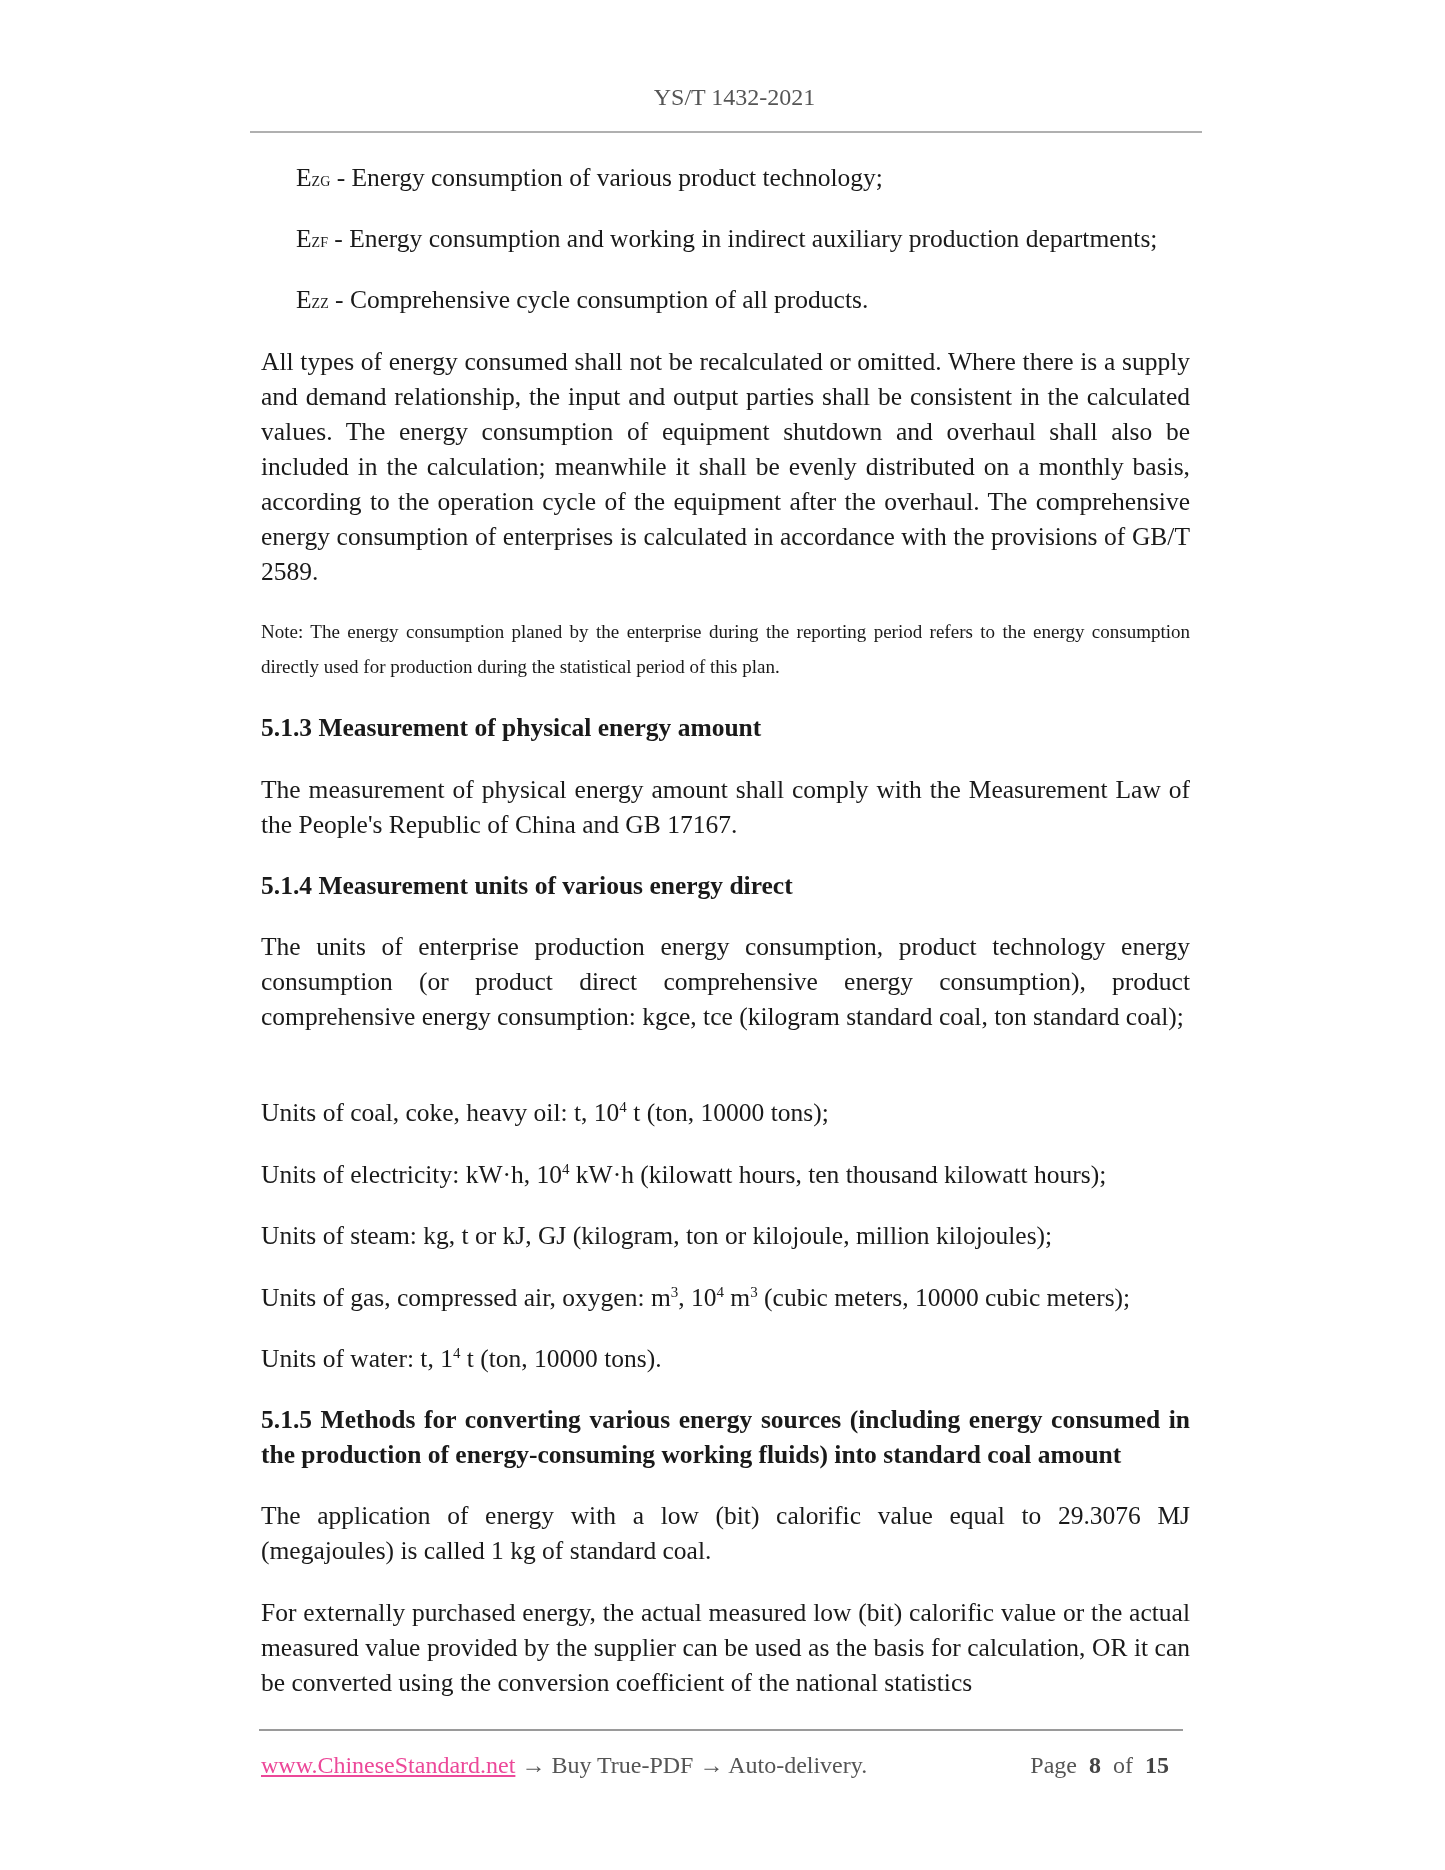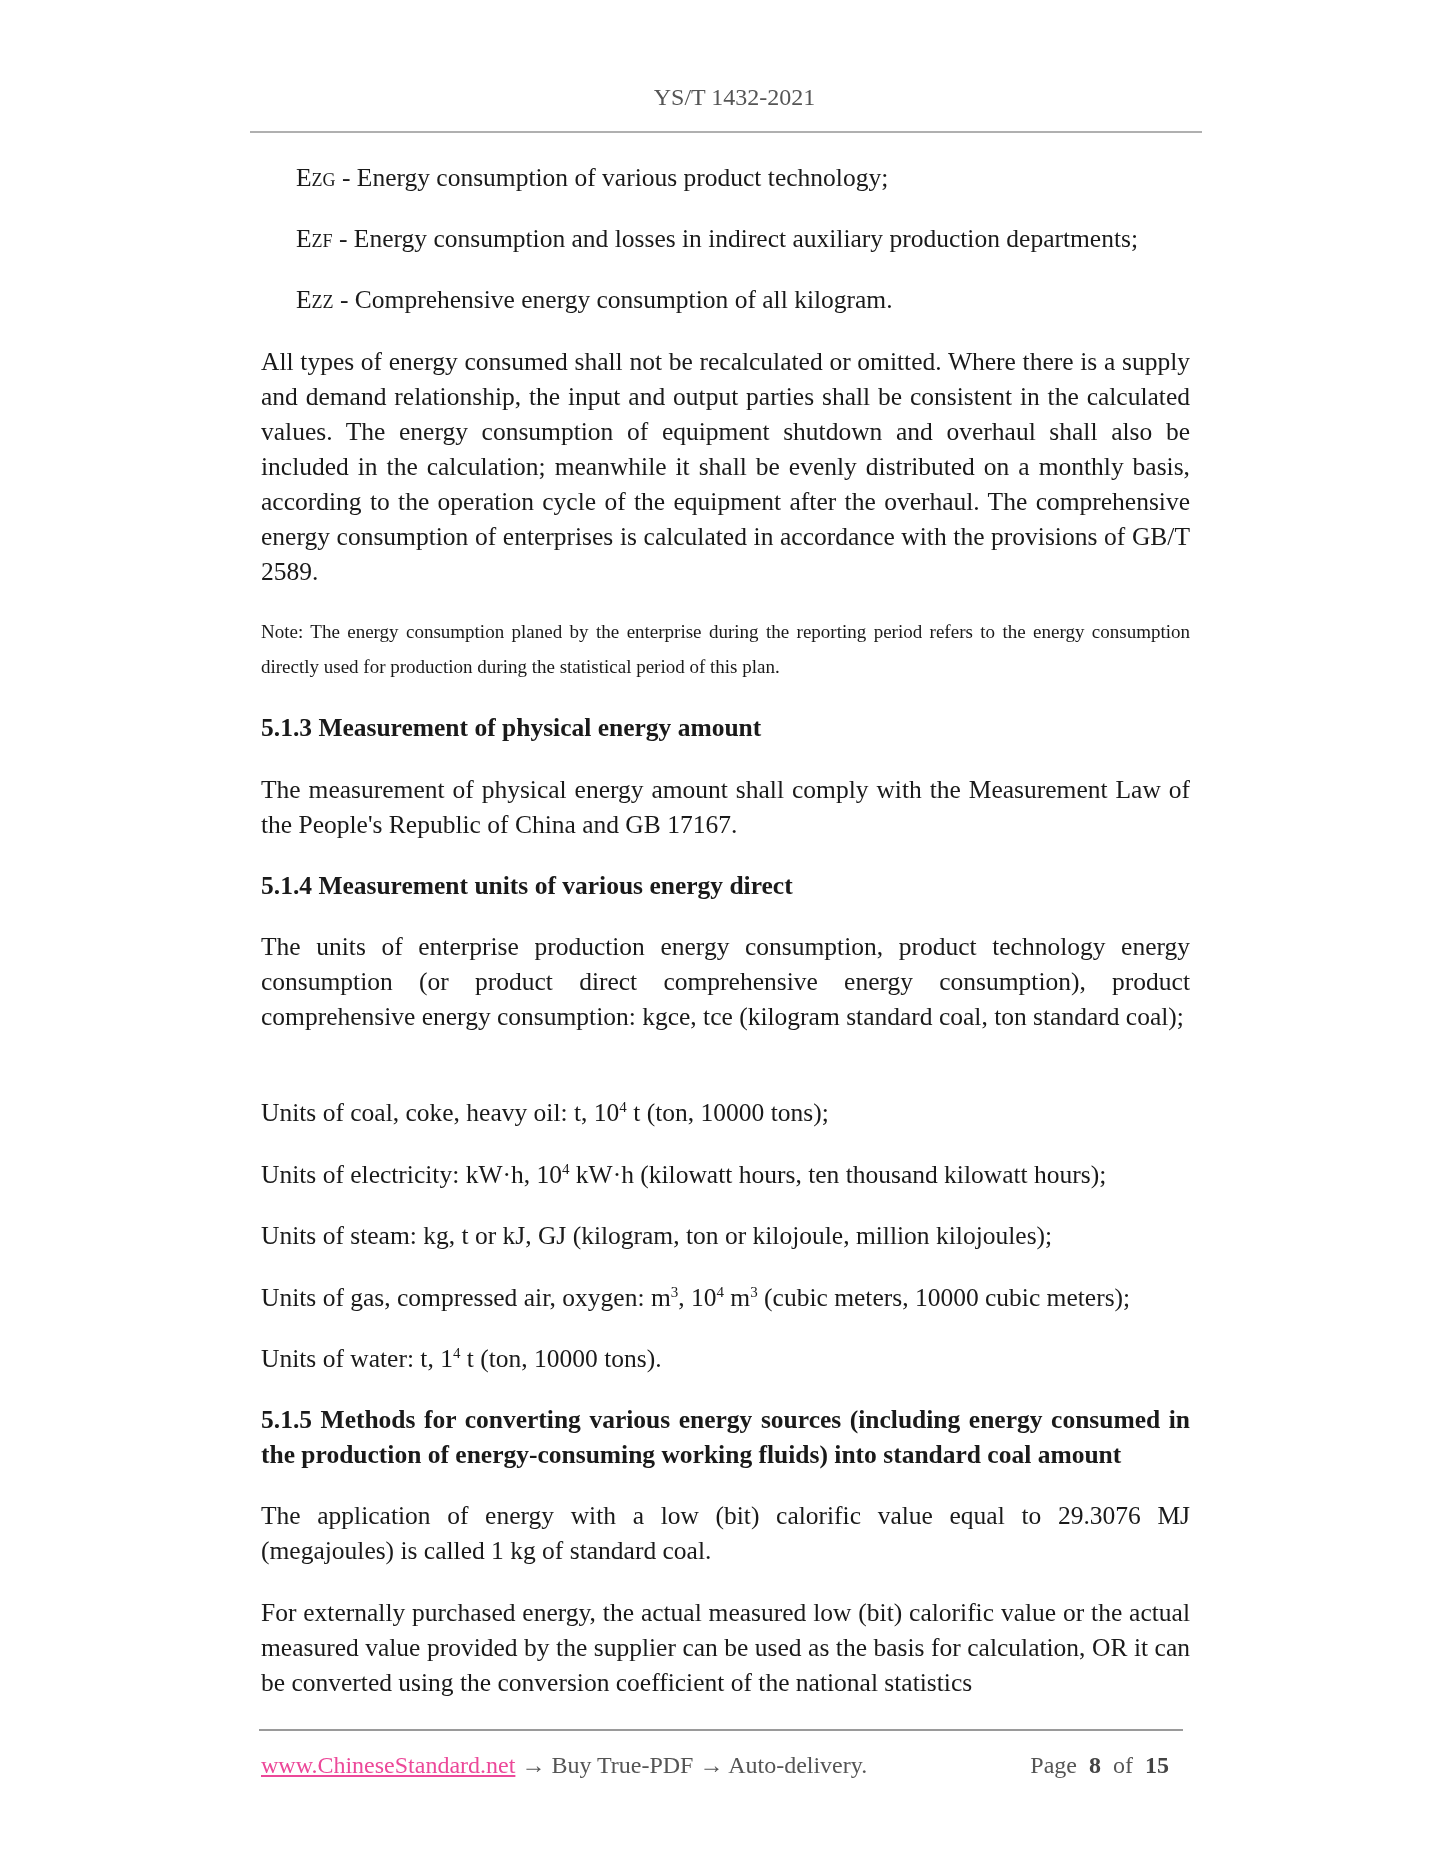--- a/index.html
+++ b/index.html
@@ -7,43 +7,43 @@
          font-family:"Liberation Serif", "DejaVu Serif", serif; color:#1a1a1a; }
   .hdr { position:absolute; top:84px; left:12px; width:1445px; text-align:center;
          font-size:24px; color:#555; }
   .rule { position:absolute; height:2px; background:#b0b0b0; }
   .rule.top { top:131px; left:250px; width:952px; }
   .rule.bot { top:1729px; left:259px; width:924px; background:#9a9a9a; }
   .blk { position:absolute; left:261px; width:929px; font-size:25.5px; line-height:35px; }
   .just { text-align:justify; text-align-last:left; }
   .def { left:296px; }
   .def .sym { font-size:25.5px; }
-  .def .sym small { font-size:18px; }
+  .def .sym small { font-size:14px; }
   .note { font-size:19px; line-height:35px; }
   .h { font-weight:bold;font-family:Liberation Serif, serif; }
   sup { font-size:15px; line-height:0; vertical-align:super; }
   .ftr { position:absolute; top:1752px; left:261px; width:922px; font-size:24px; color:#555; }
   .ftr a { color:#ec4899; text-decoration:underline; }
   .ftr .pg { position:absolute; right:14px; top:0; }
   .ftr .pg b { color:#444; }
 </style>
 </head>
 <body>
 
 <div class="hdr">YS/T 1432-2021</div>
 <div class="rule top"></div>
 
 <div class="blk def" style="top:160px">
   <span class="sym"><span>E</span><small>ZG</small></span><span> - Energy consumption of various product technology;</span>
 </div>
 <div class="blk def" style="top:221px">
-  <span class="sym"><span>E</span><small>ZF</small></span><span> - Energy consumption and losses in indirect auxiliary production departments;</span>
+  <span class="sym"><span>E</span><small>ZF</small></span><span> - Energy consumption and working in indirect auxiliary production departments;</span>
 </div>
 <div class="blk def" style="top:282px">
-  <span class="sym"><span>E</span><small>ZZ</small></span><span> - Comprehensive energy consumption of all kilogram.</span>
+  <span class="sym"><span>E</span><small>ZZ</small></span><span> - Comprehensive cycle consumption of all products.</span>
 </div>
 
 <div class="blk just" style="top:344px">All types of energy consumed shall not be recalculated or omitted. Where there is a supply and demand relationship, the input and output parties shall be consistent in the calculated values. The energy consumption of equipment shutdown and overhaul shall also be included in the calculation; meanwhile it shall be evenly distributed on a monthly basis, according to the operation cycle of the equipment after the overhaul. The comprehensive energy consumption of enterprises is calculated in accordance with the provisions of GB/T 2589.</div>
 
 <div class="blk just note" style="top:614px">Note: The energy consumption planed by the enterprise during the reporting period refers to the energy consumption directly used for production during the statistical period of this plan.</div>
 
 <div class="blk h" style="top:710px">5.1.3 Measurement of physical energy amount</div>
 <div class="blk just" style="top:772px">The measurement of physical energy amount shall comply with the Measurement Law of the People's Republic of China and GB 17167.</div>
 
 <div class="blk h" style="top:868px">5.1.4 Measurement units of various energy direct</div>

